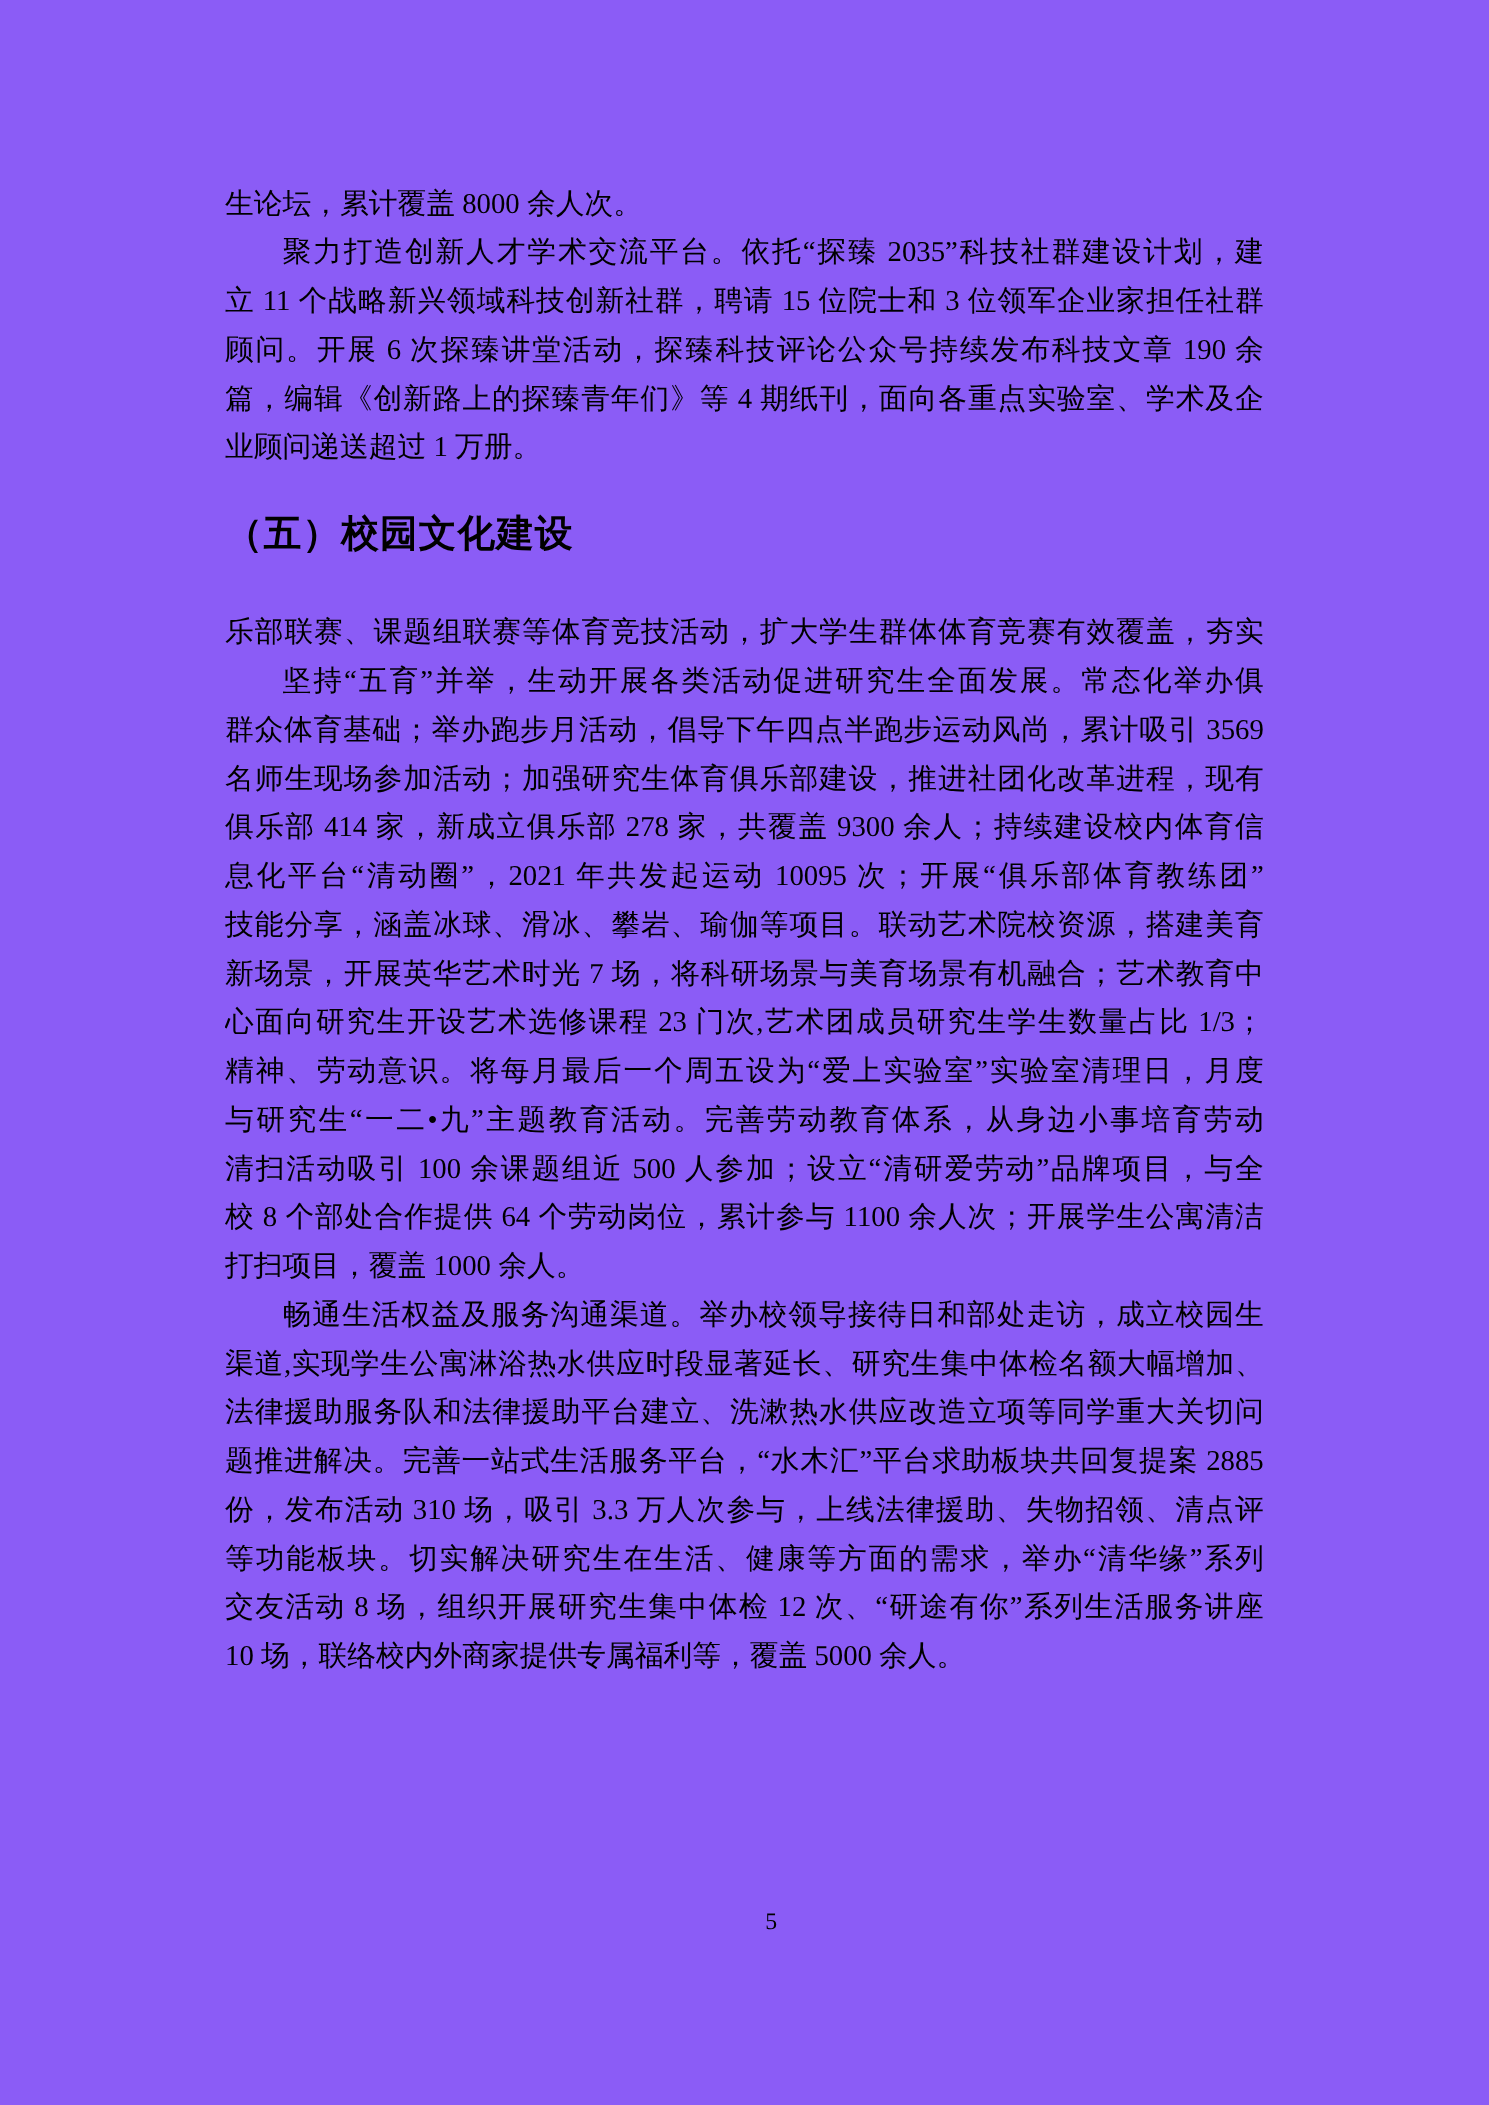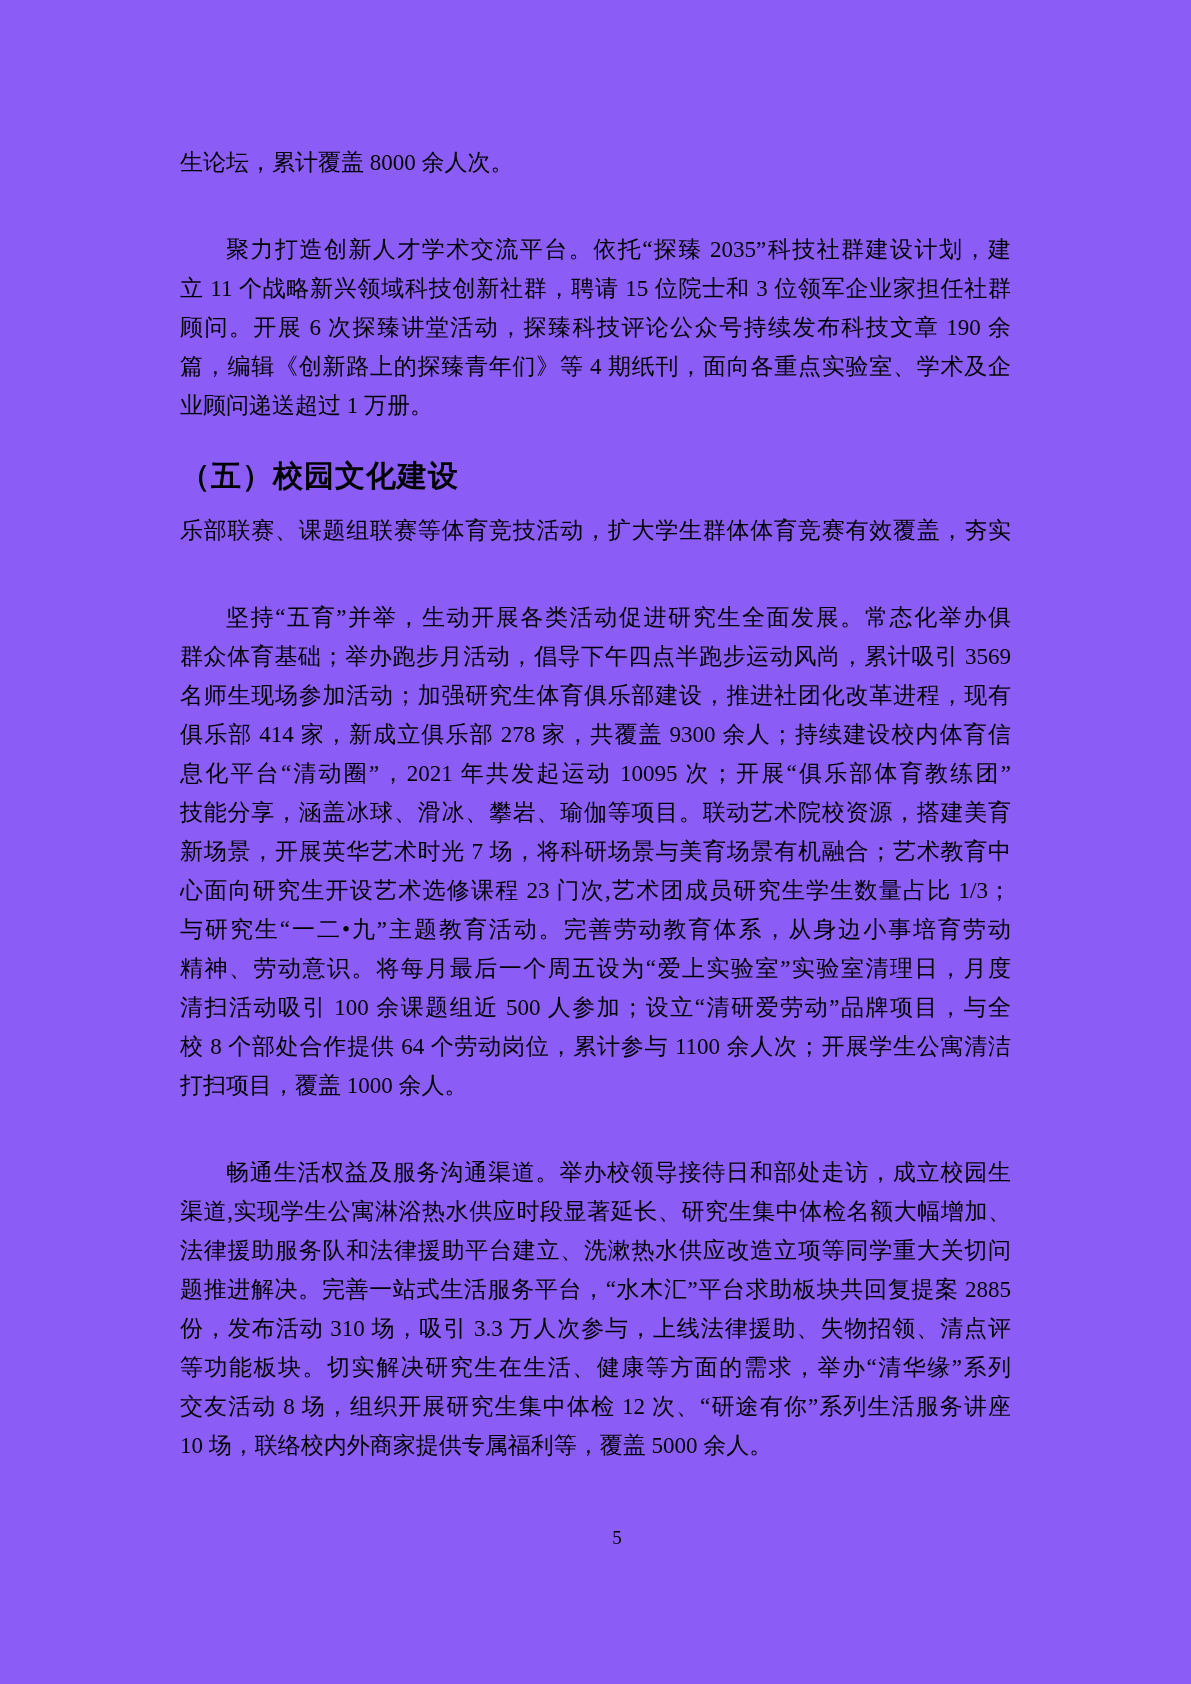--- a/index.html
+++ b/index.html
@@ -29,34 +29,33 @@
   .line {
     font-size: 23px;
     line-height: 39px;
     height: 39px;
     text-align: justify;
     text-align-last: justify;
     overflow: hidden;
   }
   .line.first {
     text-indent: 2em;
-    margin-top: 48px;
   }
   .line.last {
     text-align: left;
     text-align-last: left;
   }
   .heading {
     font-family: "Liberation Sans", "DejaVu Sans", sans-serif;
     font-weight: bold;
     font-size: 30px;
     line-height: 42px;
     height: 42px;
     margin-top: 30px;
-    margin-bottom: 14px;
+    margin-bottom: 37px;
     letter-spacing: 1px;
   }
   .footer {
     position: absolute;
     top: 1526px;
     left: 0;
     width: 100%;
     text-align: center;
   }
   .page-num {
@@ -84,22 +83,22 @@
       <div class="paragraph">
         <div class="line">乐部联赛、课题组联赛等体育竞技活动，扩大学生群体体育竞赛有效覆盖，夯实</div>
         <div class="line first">坚持“五育”并举，生动开展各类活动促进研究生全面发展。常态化举办俱</div>
         <div class="line">群众体育基础；举办跑步月活动，倡导下午四点半跑步运动风尚，累计吸引 3569</div>
         <div class="line">名师生现场参加活动；加强研究生体育俱乐部建设，推进社团化改革进程，现有</div>
         <div class="line">俱乐部 414 家，新成立俱乐部 278 家，共覆盖 9300 余人；持续建设校内体育信</div>
         <div class="line">息化平台“清动圈”，2021 年共发起运动 10095 次；开展“俱乐部体育教练团”</div>
         <div class="line">技能分享，涵盖冰球、滑冰、攀岩、瑜伽等项目。联动艺术院校资源，搭建美育</div>
         <div class="line">新场景，开展英华艺术时光 7 场，将科研场景与美育场景有机融合；艺术教育中</div>
         <div class="line">心面向研究生开设艺术选修课程 23 门次,艺术团成员研究生学生数量占比 1/3；</div>
+        <div class="line">精神、劳动意识。将每月最后一个周五设为“爱上实验室”实验室清理日，月度</div>
         <div class="line">与研究生“一二•九”主题教育活动。完善劳动教育体系，从身边小事培育劳动</div>
-        <div class="line">精神、劳动意识。将每月最后一个周五设为“爱上实验室”实验室清理日，月度</div>
         <div class="line">清扫活动吸引 100 余课题组近 500 人参加；设立“清研爱劳动”品牌项目，与全</div>
         <div class="line">校 8 个部处合作提供 64 个劳动岗位，累计参与 1100 余人次；开展学生公寓清洁</div>
         <div class="line last">打扫项目，覆盖 1000 余人。</div>
       </div>
       <div class="paragraph">
         <div class="line first">畅通生活权益及服务沟通渠道。举办校领导接待日和部处走访，成立校园生</div>
         <div class="line">渠道,实现学生公寓淋浴热水供应时段显著延长、研究生集中体检名额大幅增加、</div>
         <div class="line">法律援助服务队和法律援助平台建立、洗漱热水供应改造立项等同学重大关切问</div>
         <div class="line">题推进解决。完善一站式生活服务平台，“水木汇”平台求助板块共回复提案 2885</div>
         <div class="line">份，发布活动 310 场，吸引 3.3 万人次参与，上线法律援助、失物招领、清点评</div>

